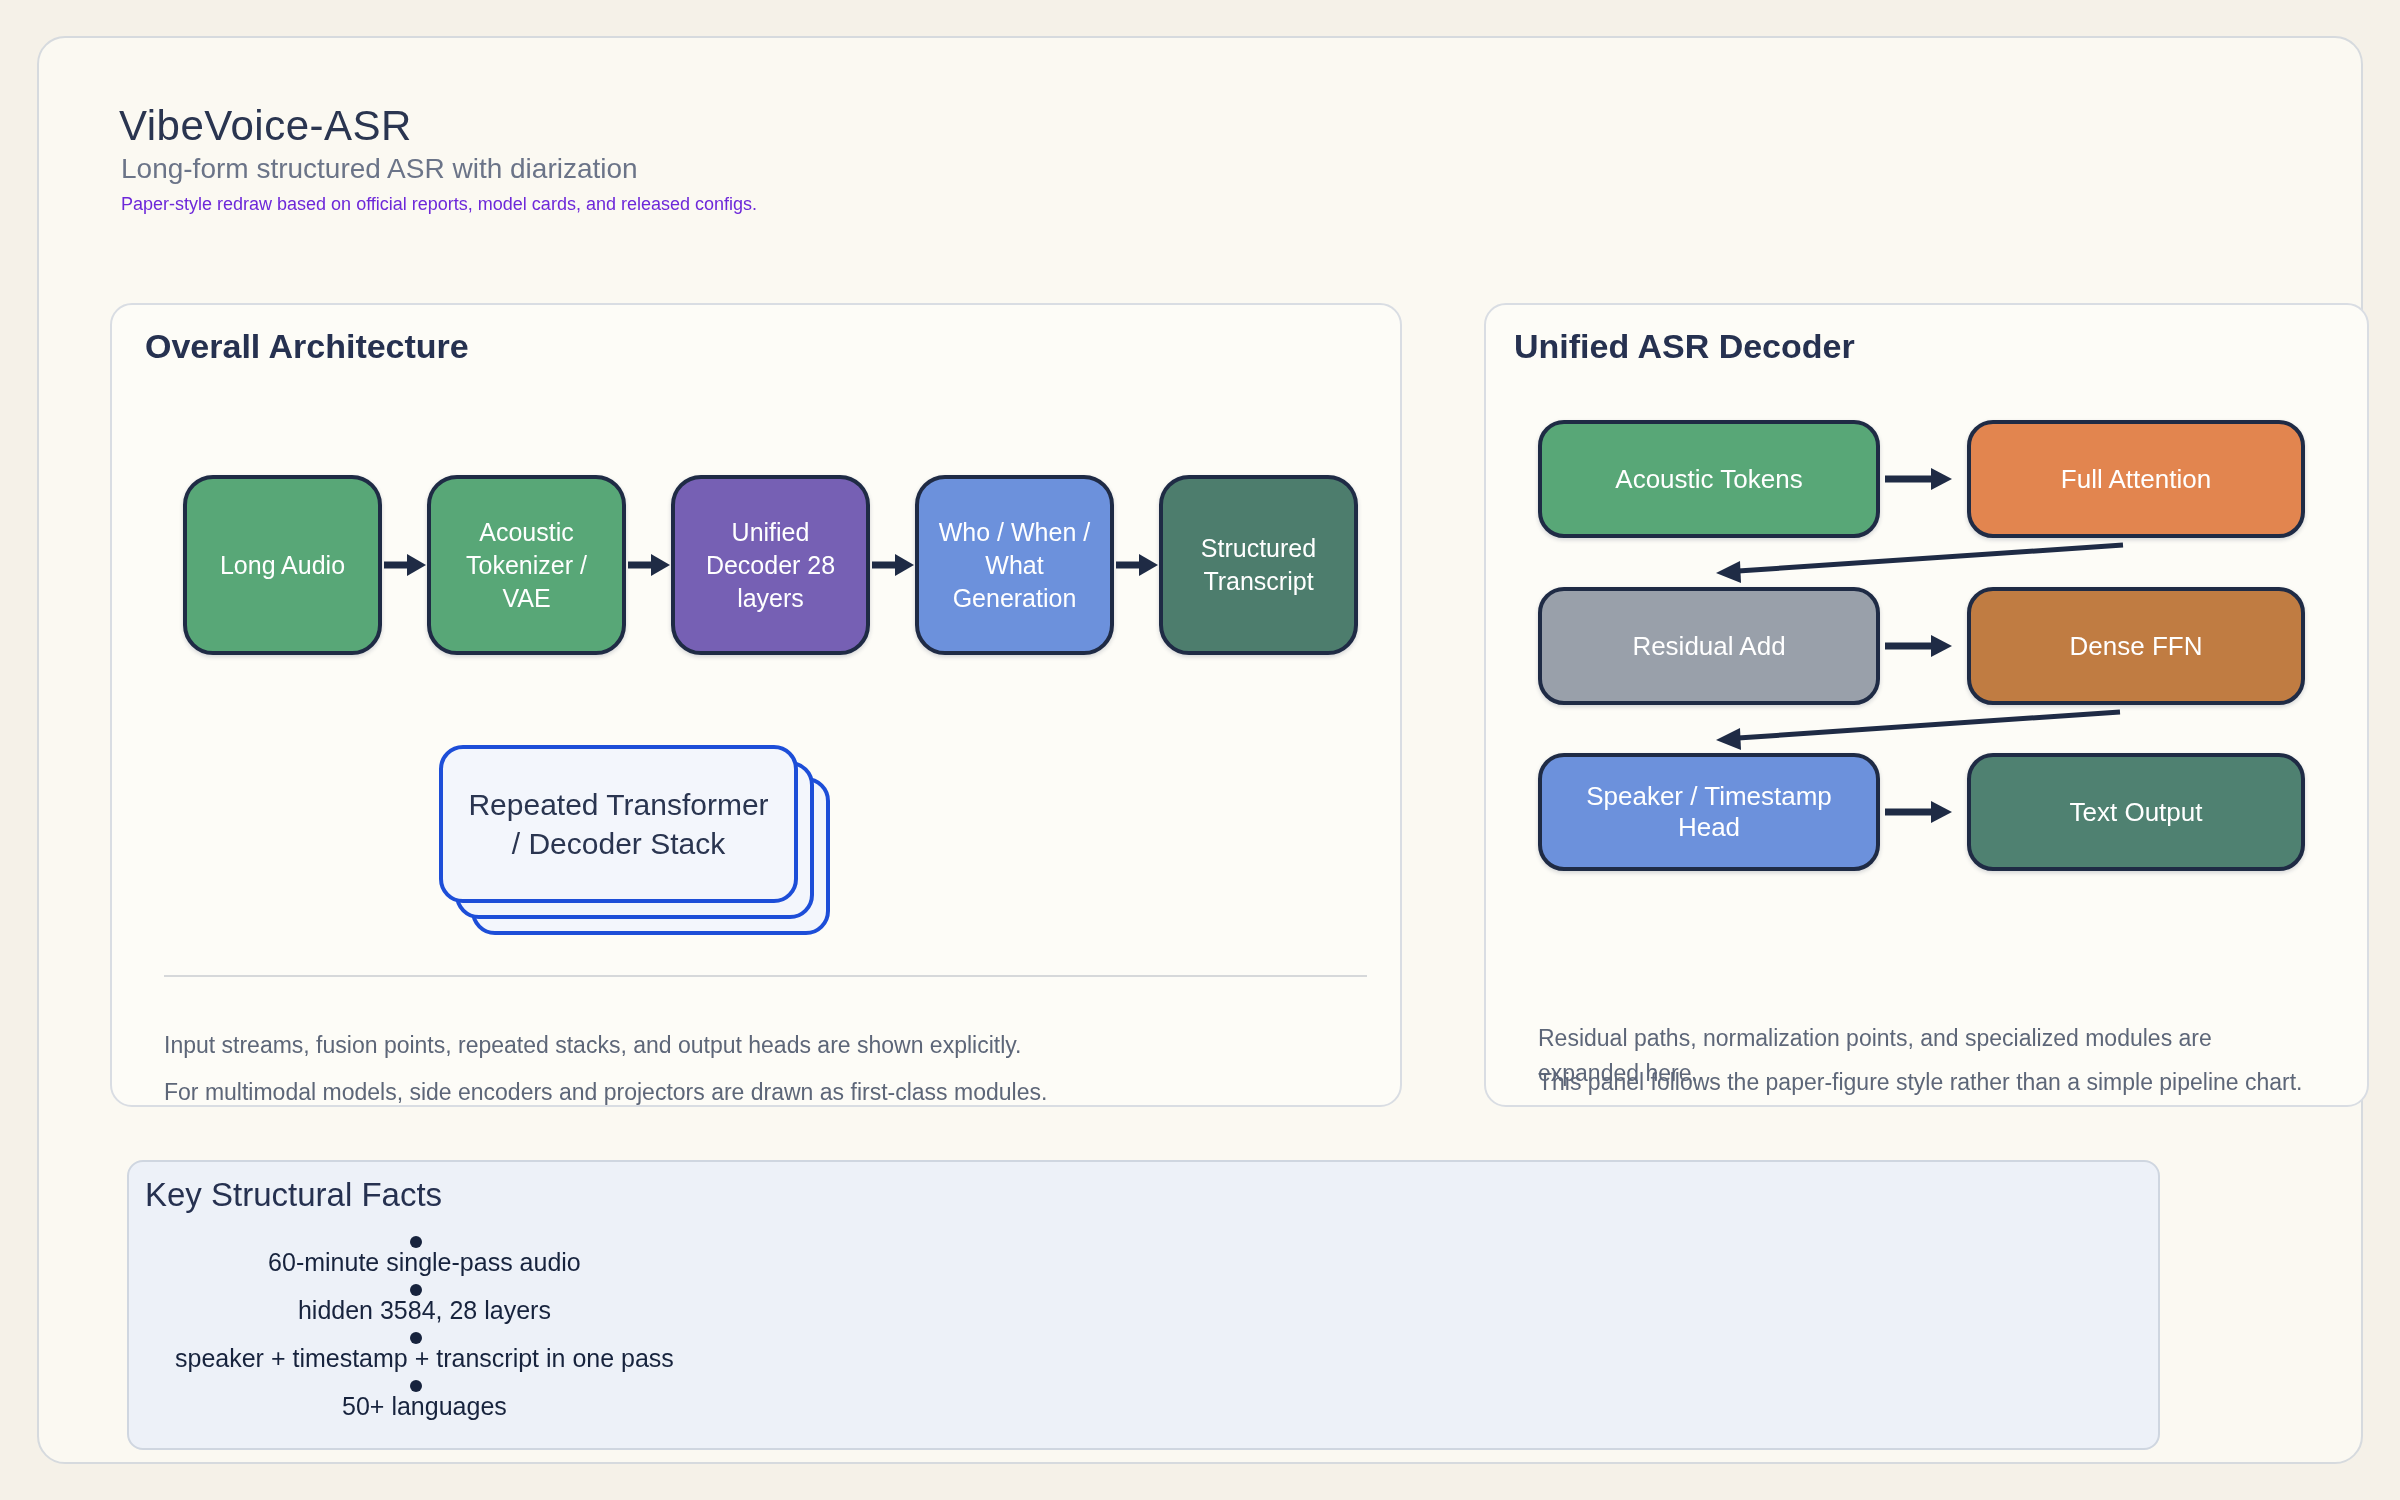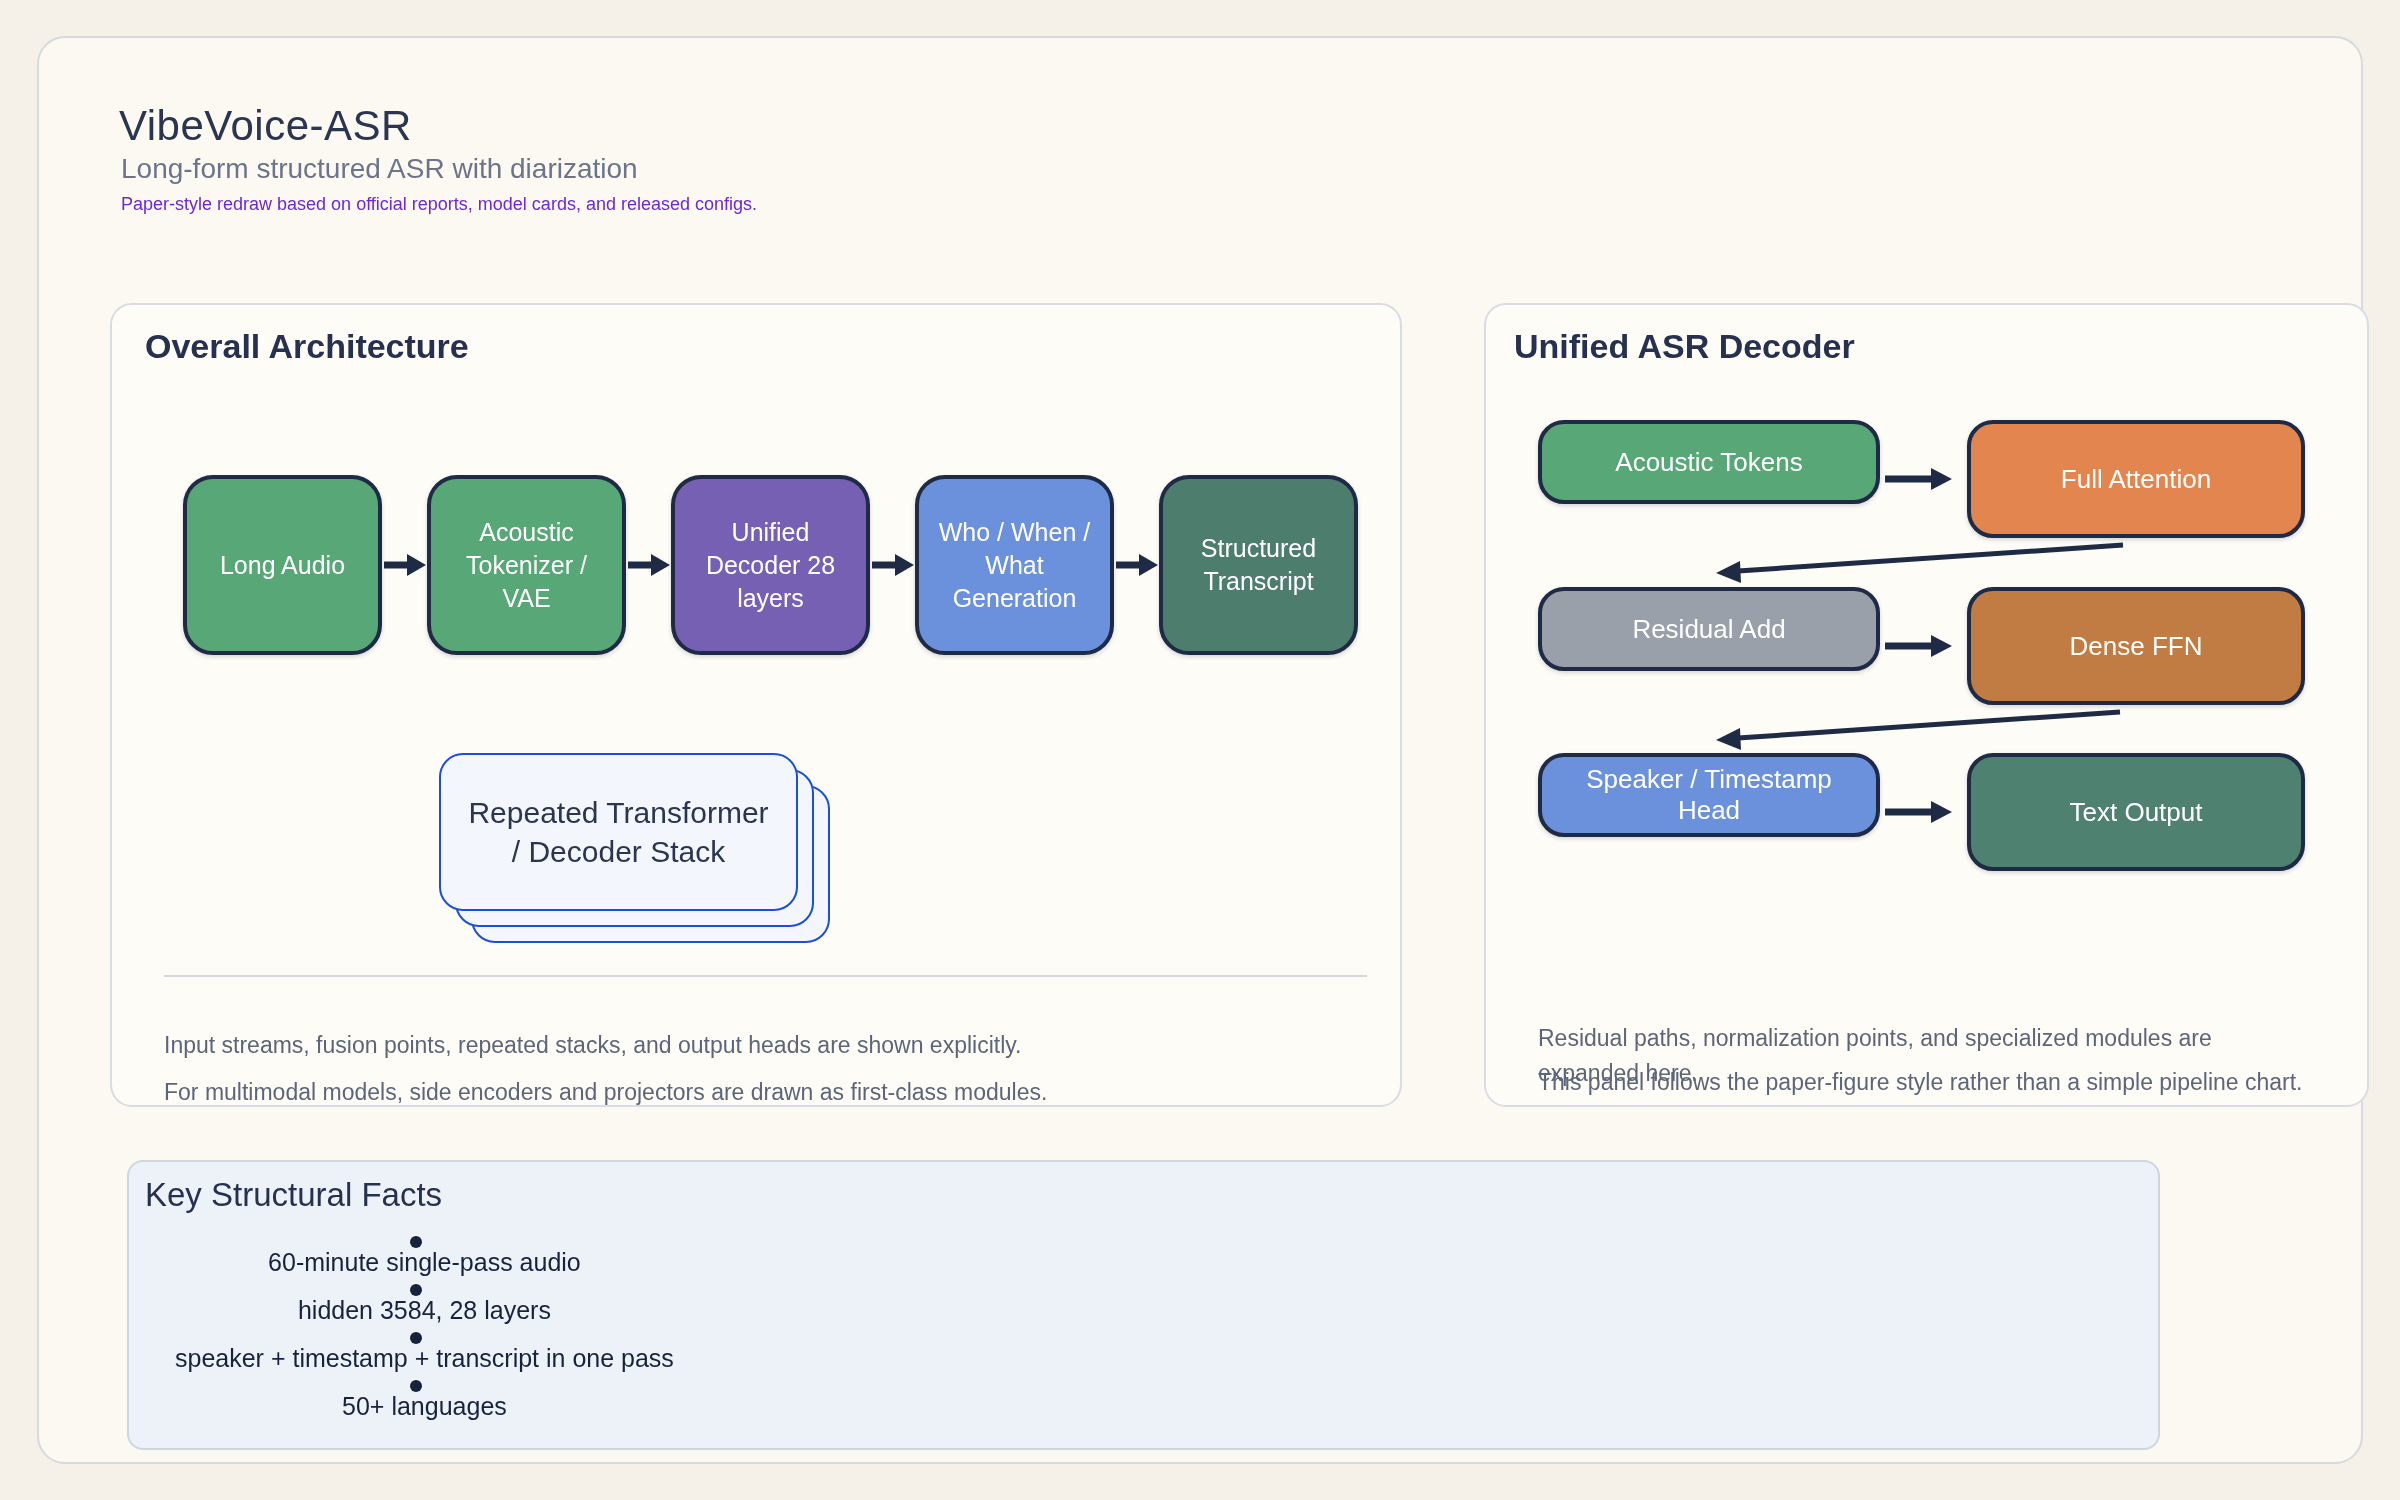--- a/index.html
+++ b/index.html
@@ -51,21 +51,21 @@
   .teal{background:#4d7d6d;}
   .teal-light{background:#4f8171;}
   .orange{background:#e2854f;}
   .gray{background:#99a0aa;}
   .brown{background:#c07c42;}
 
   
   .stack{position:absolute;left:327px;top:440px;width:391px;height:190px;}
   .stack-layer{
     position:absolute;width:359px;height:158px;box-sizing:border-box;
-    background:#f3f6fc;border:2px solid #1d4ed8;border-radius:24px;margin-top:8px;
+    background:#f3f6fc;border:4px solid #1d4ed8;border-radius:24px;
   }
   .stack-layer.l3{left:32px;top:32px;}
   .stack-layer.l2{left:16px;top:16px;}
   .stack-layer.l1{left:0;top:0;display:flex;align-items:center;justify-content:center;
     text-align:center;font-size:30px;color:#2a3550;line-height:1.3;padding:0 20px;}
 
   
   .divider{position:absolute;left:52px;top:670px;width:1203px;height:2px;background:#d6d8da;}
   .footnote{position:absolute;left:52px;font-size:23px;color:#5d6678;line-height:1.5;}
   .panel-left .fn1{top:700px;}
@@ -73,21 +73,21 @@
   .panel-right .fn1{top:693px;max-width:775px;}
   .panel-right .fn2{top:737px;max-width:790px;}
 
   
   .dec-box{
     position:absolute;border:4px solid #1f2b45;border-radius:26px;box-sizing:border-box;
     display:flex;align-items:center;justify-content:center;text-align:center;
     color:#fff;font-size:26px;padding:0 12px;
     box-shadow:0 2px 4px rgba(30,40,70,.18);
   }
-  .dec-left{left:52px;width:342px;height:84px;}
+  .dec-left{left:52px;width:342px;height:118px;}
   .dec-right{left:481px;width:338px;height:118px;}
   .row1{top:115px;} .row2{top:282px;} .row3{top:448px;}
   .arrows-overlay{position:absolute;left:0;top:0;width:885px;height:804px;pointer-events:none;}
 
   
   .facts{
     position:absolute;left:88px;top:1122px;width:2033px;height:290px;
     background:#edf1f8;border:2px solid #cfd6e0;border-radius:16px;box-sizing:border-box;
   }
   .facts h2{position:absolute;left:16px;top:14px;margin:0;font-size:33px;font-weight:normal;color:#263150;}

